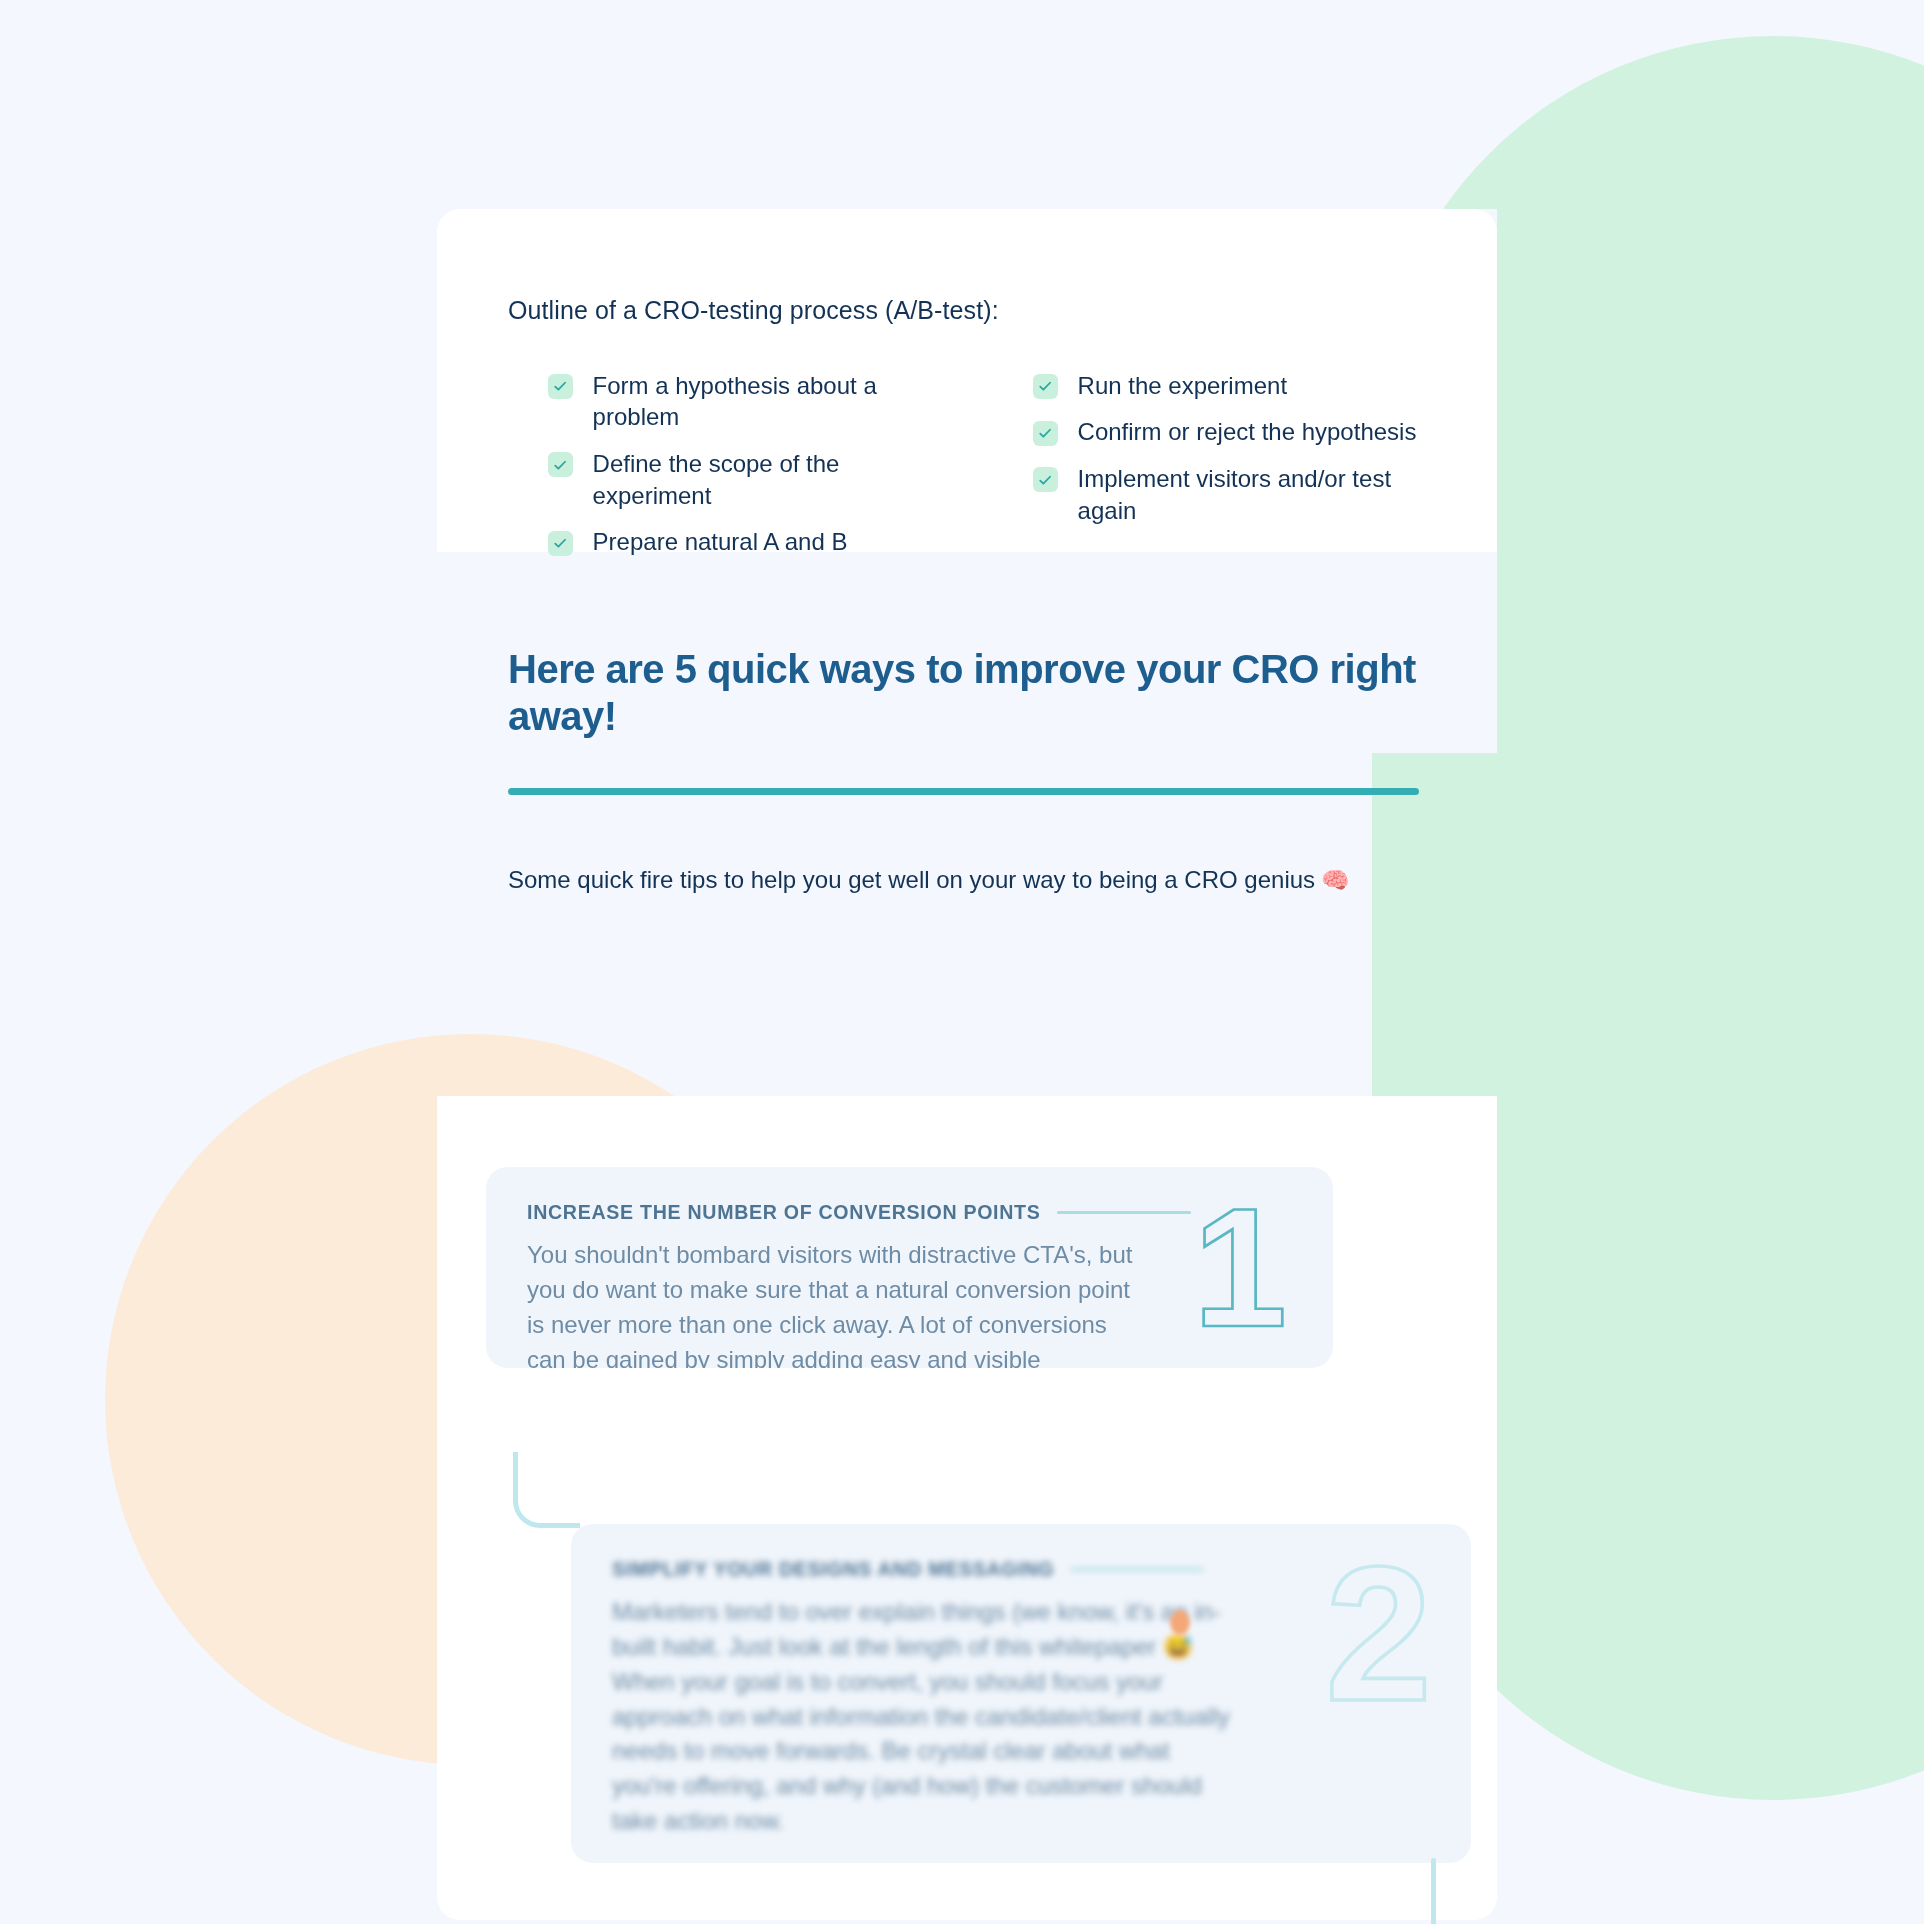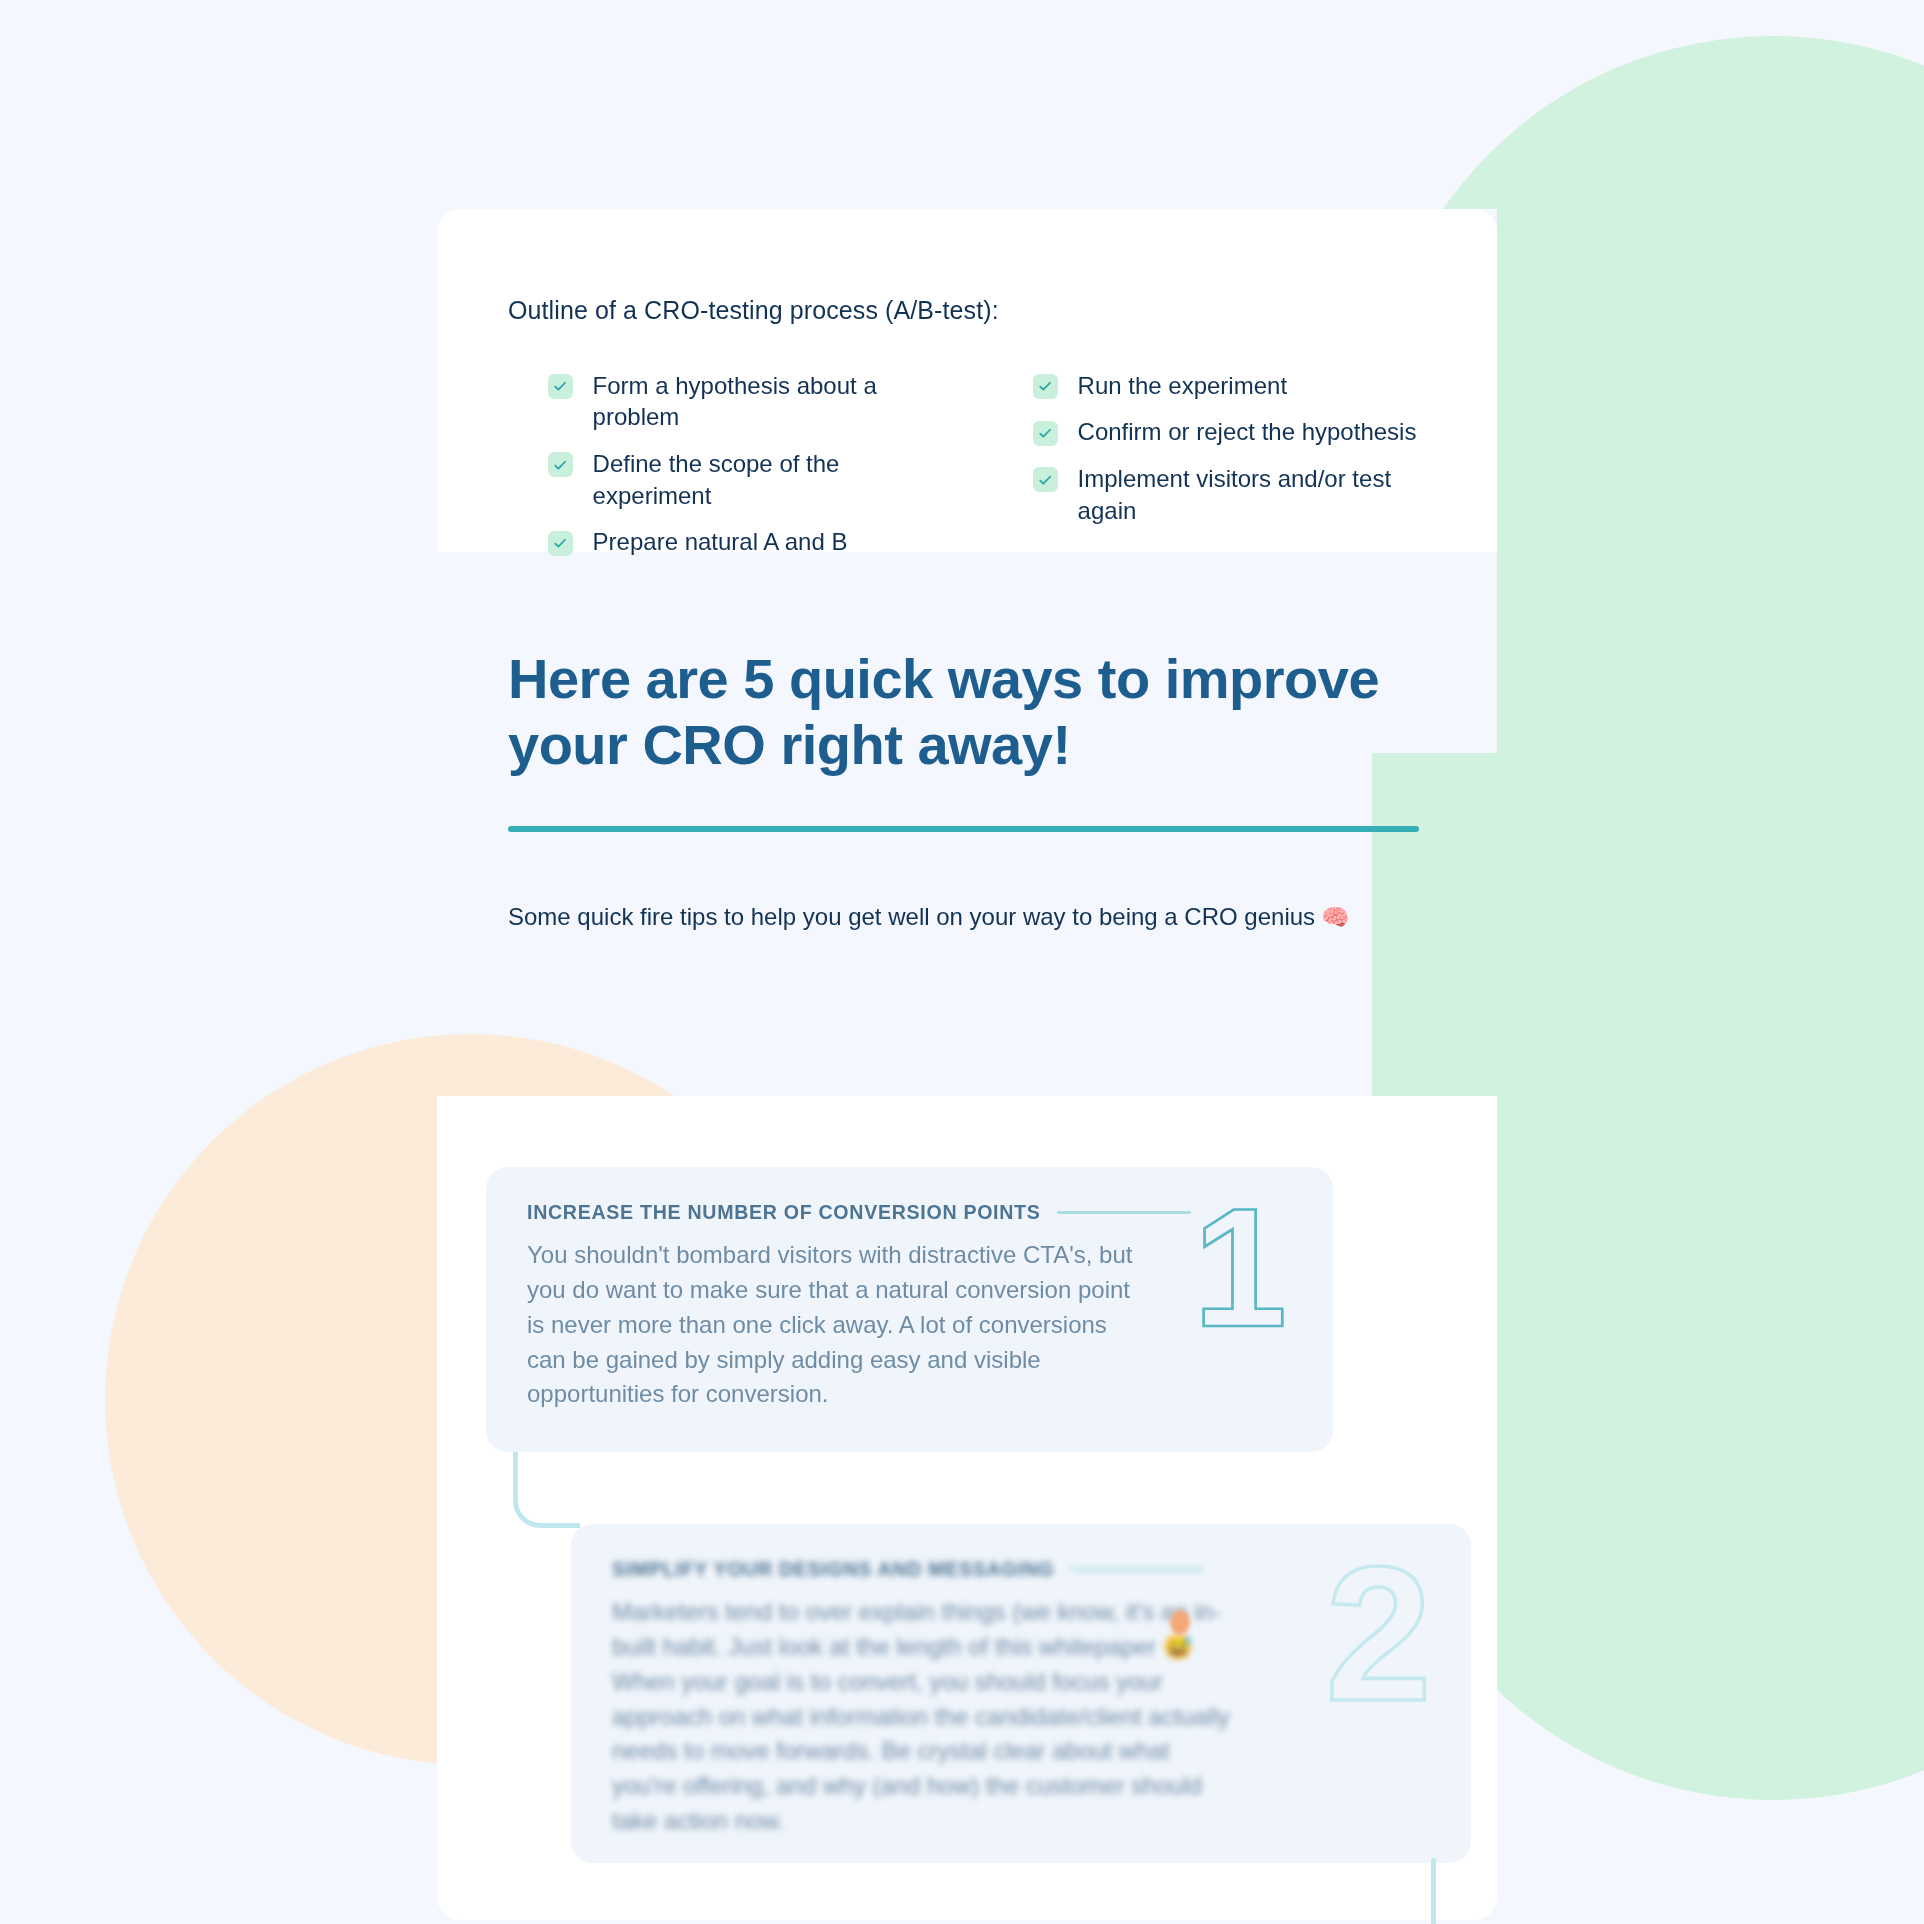--- a/index.html
+++ b/index.html
@@ -58,42 +58,42 @@
     display:flex; align-items:center; justify-content:center;
   }
   .check-box svg { width:14.3px; height:14.3px; display:block; }
   .check-text {
     font-size:24px; color:#123256; line-height:1.32; font-weight:400;
   }
 
   
   .hero { position:absolute; left:0; top:343px; width:1060px; padding:94px 71px 0 71px; }
   .hero-title {
-    font-size:56px; font-weight:bold; color:#1d5e8f;
+    font-size:40px; font-weight:bold; color:#1d5e8f;
     line-height:1.18; letter-spacing:-0.5px;
   }
   .hero-rule {
     margin-top:48px; height:6.2px; width:911px;
     background:#35adb5; border-radius:3.6px;
   }
   .hero-sub {
     margin-top:68px; font-size:24px; color:#123256; line-height:1.4;
   }
   .brain-emoji { font-size:23px; }
 
   
   .tips { position:absolute; left:0; top:887px; width:1060px; height:824px; }
 
   .tip-card {
     position:absolute;
     background:#f0f5fb;
     border-radius:21.4px;
     overflow:hidden;
   }
-  .tip-card-1 { left:49px; top:71px; width:847px; height:285px; }
+  .tip-card-1 { left:49px; top:71px; width:847px; height:201px; }
   .tip-card-2 { left:134px; top:428px; width:900px; height:339px; }
 
   .tip-inner { position:relative; padding:34px 41px 0 41px; }
 
   .tip-head-row { display:flex; align-items:center; gap:16px; }
   .tip-head {
     font-size:19.6px; font-weight:bold; color:#4e7493;
     letter-spacing:0.7px; white-space:nowrap;
   }
   .tip-head-line { flex:1 1 auto; height:2.7px; background:#a9dde2; border-radius:1.8px; max-width:134px; }

